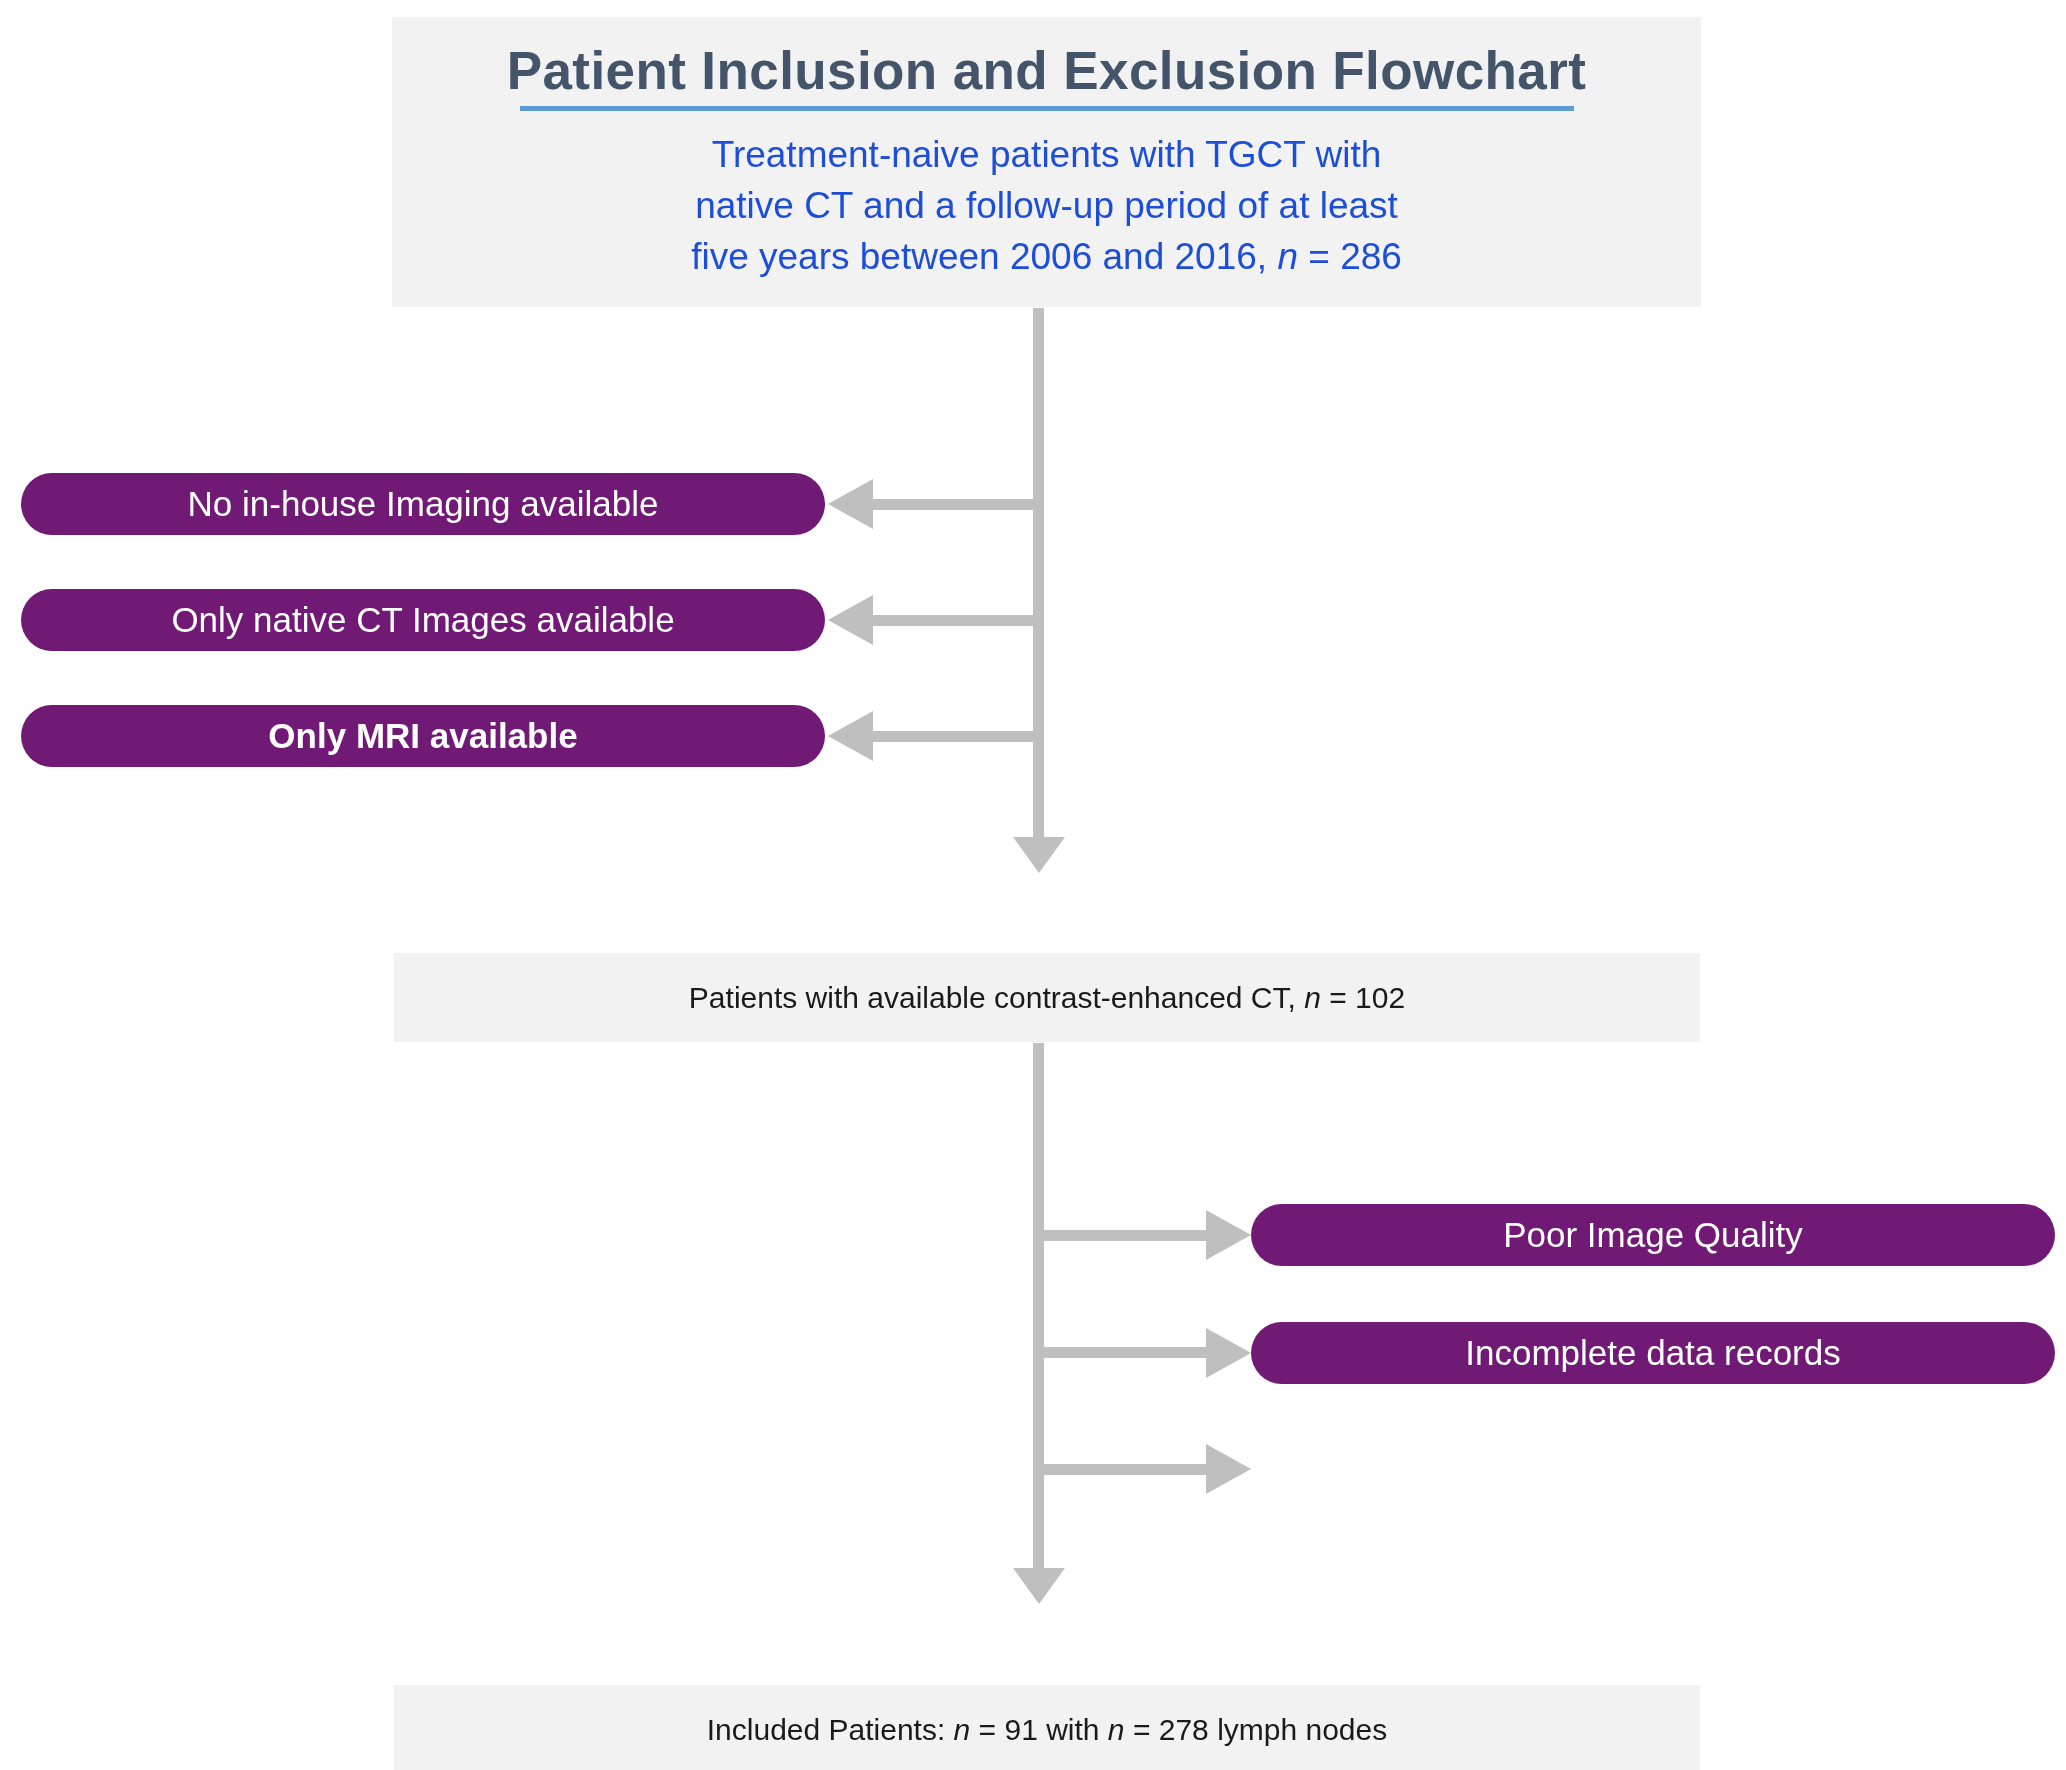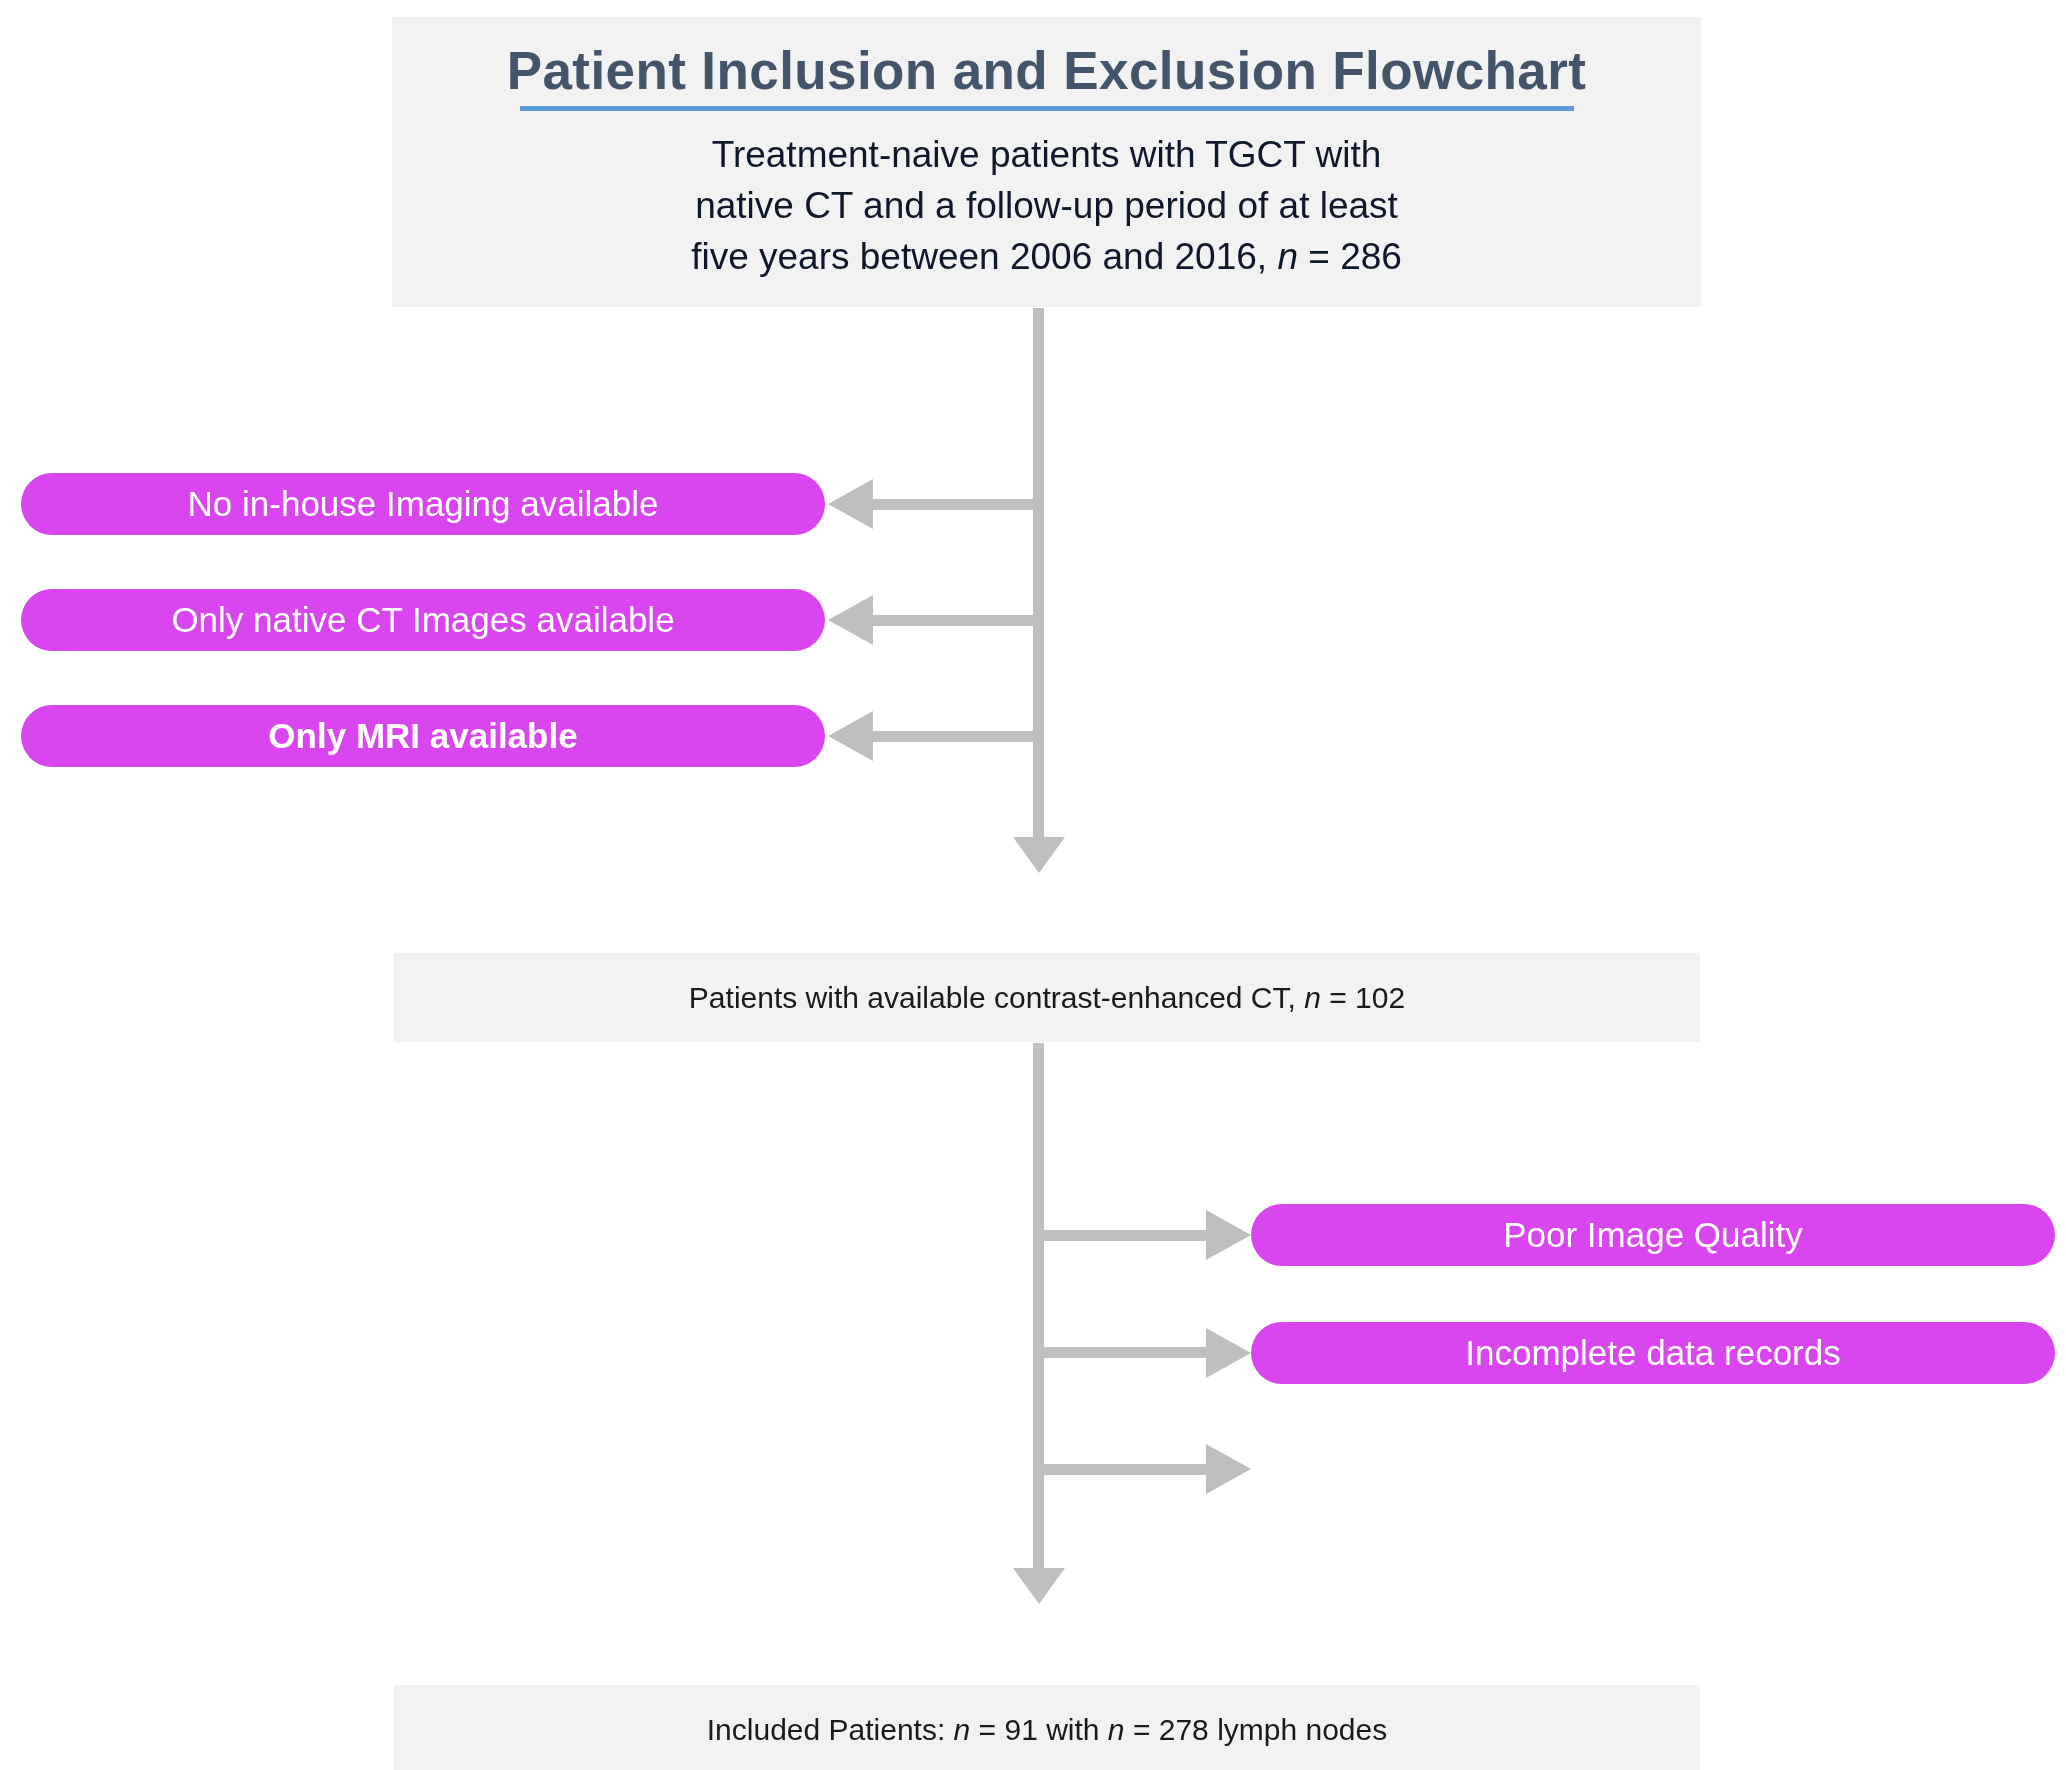--- a/index.html
+++ b/index.html
@@ -4,27 +4,27 @@
 <style>
   html,body{margin:0;padding:0;background:#ffffff;}
   .canvas{
     position:relative;width:2066px;height:1770px;background:#ffffff;
     font-family:"Liberation Sans",sans-serif;overflow:hidden;
   }
   .gray-box{position:absolute;background:#f2f2f2;text-align:center;color:#1a1a1a;}
   .top-box{left:392px;top:17.4px;width:1309px;height:290px;}
   .title{margin:0;padding-top:30px;font-size:53px;line-height:47px;font-weight:bold;color:#44546a;letter-spacing:0.4px;}
   .title-underline{width:1054px;height:4.5px;background:#5b9bd5;margin:12px auto 0;}
-  .subtitle{margin:18px 0 0;font-size:37px;line-height:51px;color:#0f172a;}
+  .subtitle{margin:18px 0 0;font-size:37px;line-height:51px;color:#1d4ed8;}
   .nvar{font-style:italic;}
   .mid-box,.bottom-box{left:394px;width:1306px;height:89px;font-size:30px;line-height:89px;white-space:nowrap;}
   .mid-box{top:953px;}
   .bottom-box{top:1685px;}
   .pill{
-    position:absolute;height:62px;border-radius:31px;background:#d946ef;
+    position:absolute;height:62px;border-radius:31px;background:#701a75;
     color:#ffffff;font-size:35px;line-height:62px;text-align:center;white-space:nowrap;
   }
   .pill.left{left:21px;width:804px;}
   .lp1{top:473px;}.lp2{top:589px;}.lp3{top:705px;font-weight:bold;}
   .pill.right{left:1251px;width:804px;}
   .rp1{top:1204px;}.rp2{top:1322px;}.rp3{top:1438px;}
   .vline{position:absolute;left:1033px;width:11.4px;background:#bfbfbf;}
   .vline-top{top:308px;height:531px;}
   .vline-bottom{top:1043px;height:527px;}
   .arrowhead-down{

